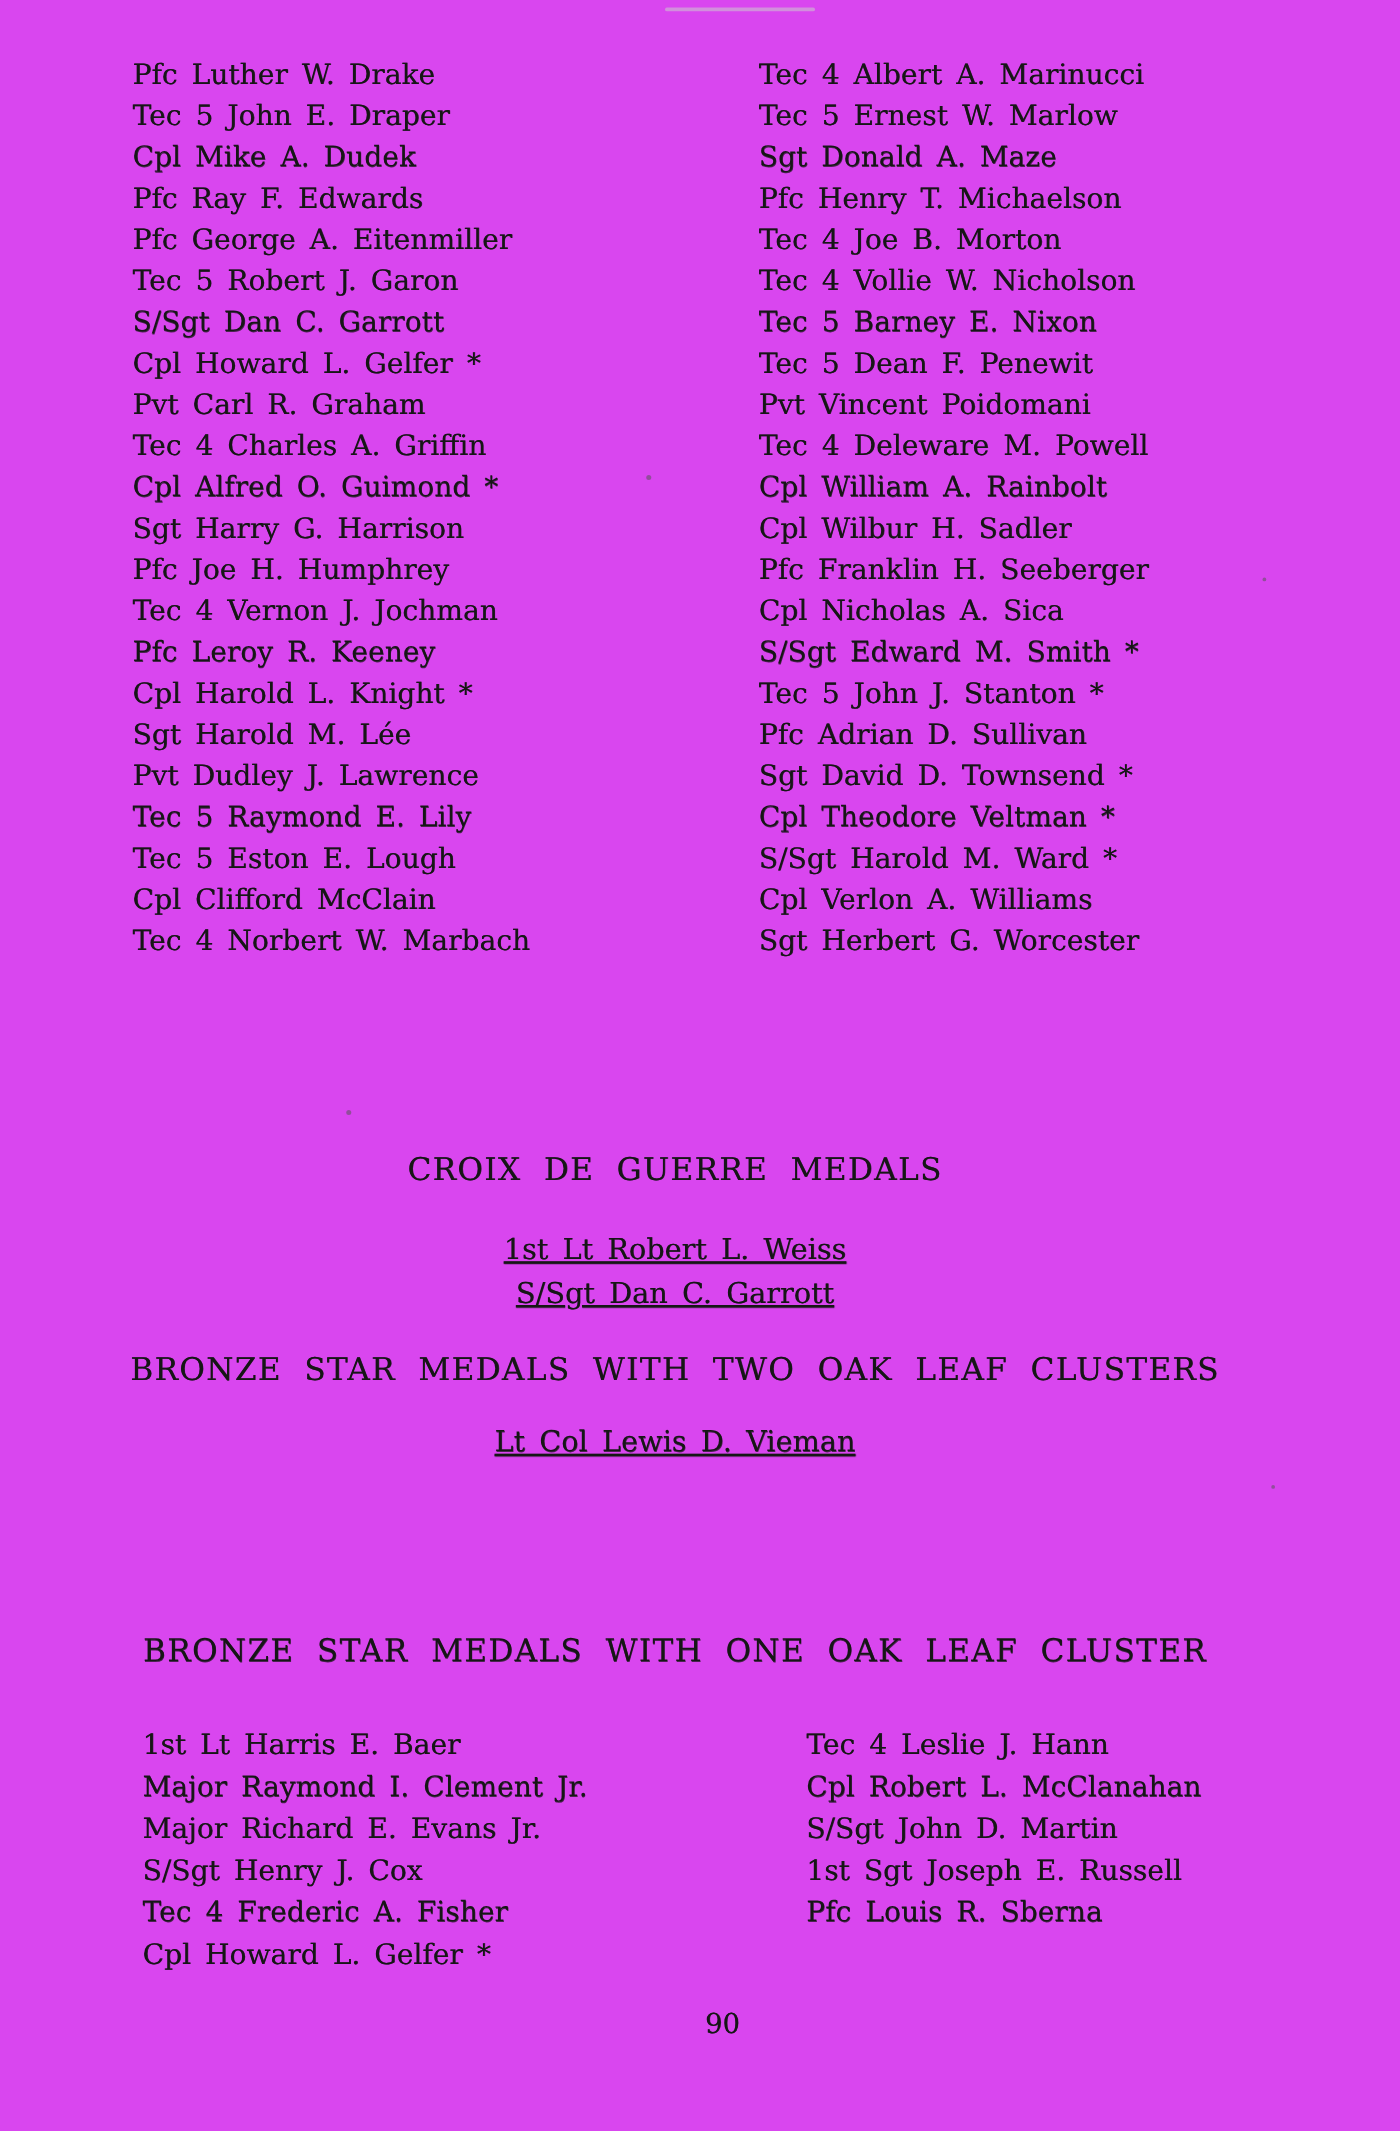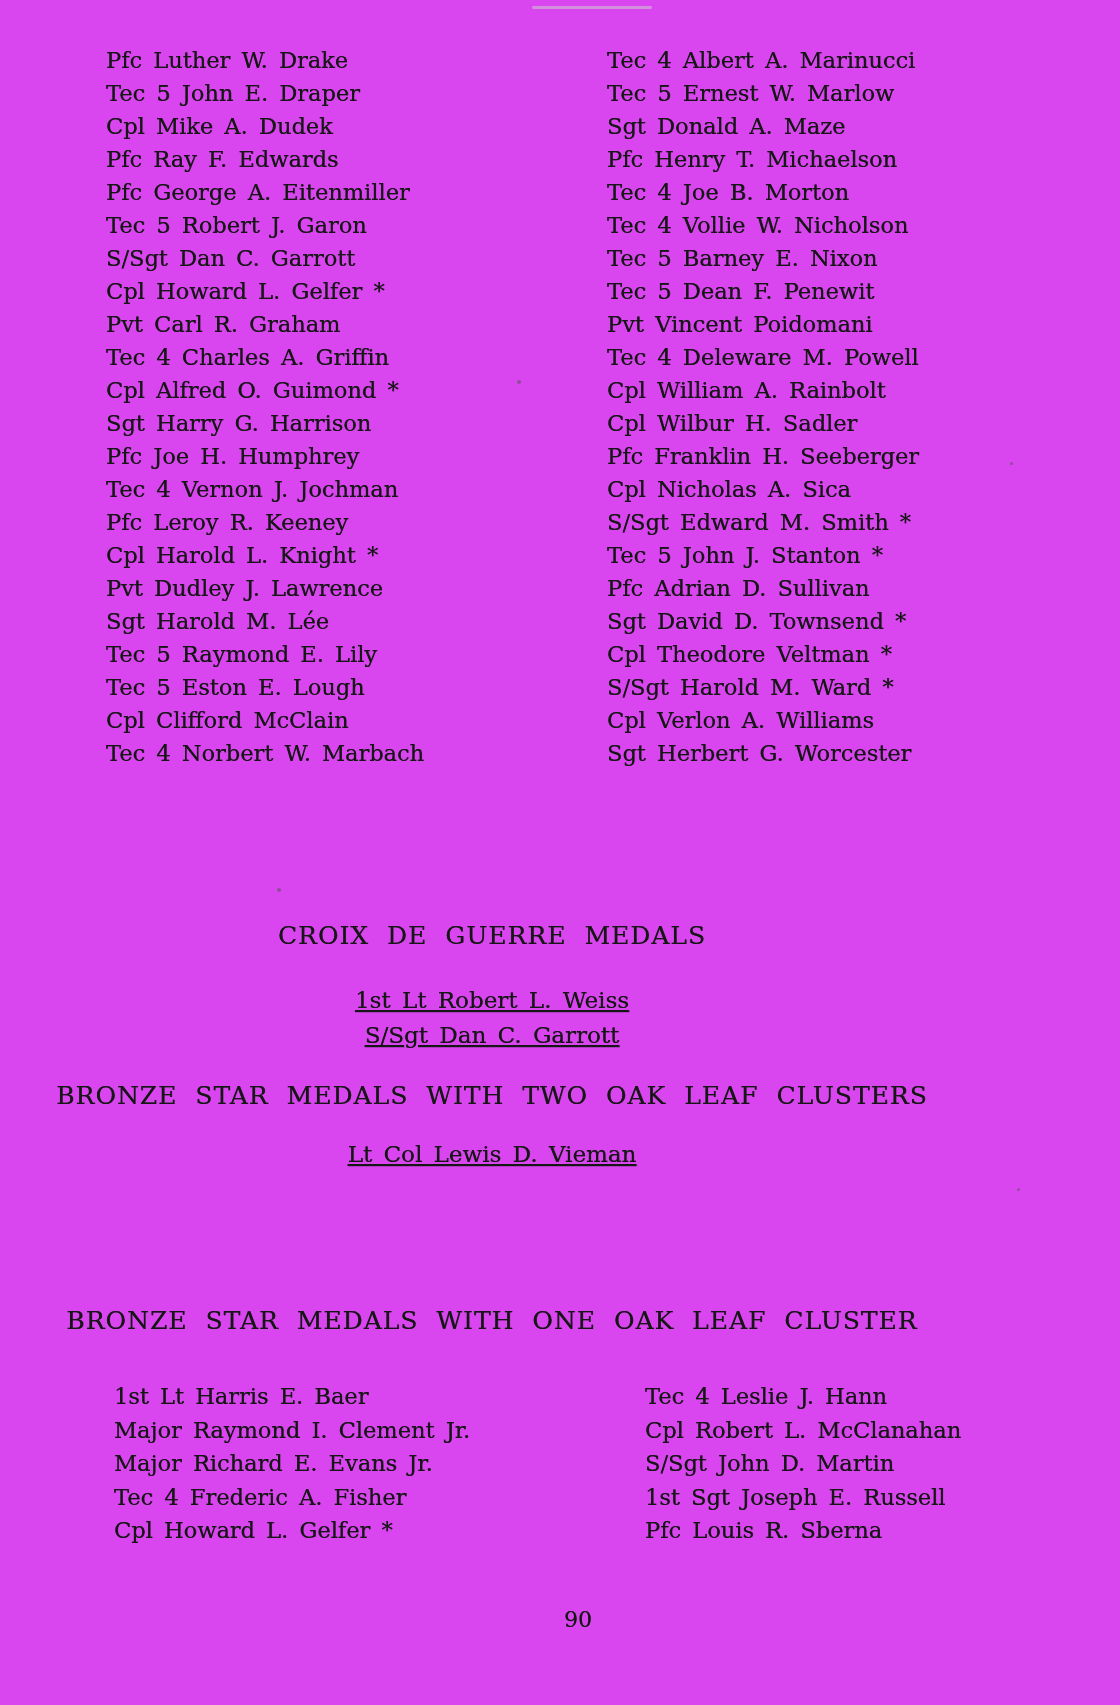--- a/index.html
+++ b/index.html
@@ -27,20 +27,21 @@
     word-spacing: 4px;
     white-space: nowrap;
     text-shadow: 0.3px 0.3px 0.5px rgba(25,25,25,0.75);
   }
   
   .sec {
     position: absolute;
     left: 0;
     width: 984px;
     text-align: center;
+    padding-left: 48px;
   }
   .sec-croix { top: 920px; }
   .sec-two   { top: 1080px; }
   .sec-one   { top: 1305px; }
   .sec-title {
     margin: 0;
     font-size: 25px;
     font-weight: normal;
     letter-spacing: 1px;
     word-spacing: 9px;
@@ -112,22 +113,22 @@
       <p class="line">S/Sgt Dan C. Garrott</p>
       <p class="line">Cpl Howard L. Gelfer *</p>
       <p class="line">Pvt Carl R. Graham</p>
       <p class="line">Tec 4 Charles A. Griffin</p>
       <p class="line">Cpl Alfred O. Guimond *</p>
       <p class="line">Sgt Harry G. Harrison</p>
       <p class="line">Pfc Joe H. Humphrey</p>
       <p class="line">Tec 4 Vernon J. Jochman</p>
       <p class="line">Pfc Leroy R. Keeney</p>
       <p class="line">Cpl Harold L. Knight *</p>
+      <p class="line">Sgt Harold M. Lée</p>
       <p class="line">Pvt Dudley J. Lawrence</p>
-      <p class="line">Sgt Harold M. Lée</p>
       <p class="line">Tec 5 Raymond E. Lily</p>
       <p class="line">Tec 5 Eston E. Lough</p>
       <p class="line">Cpl Clifford McClain</p>
       <p class="line">Tec 4 Norbert W. Marbach</p>
     </div>
 
   <div class="col roster-right">
       <p class="line">Tec 4 Albert A. Marinucci</p>
       <p class="line">Tec 5 Ernest W. Marlow</p>
       <p class="line">Sgt Donald A. Maze</p>
@@ -168,20 +169,21 @@
   </section>
 
   <section class="sec sec-one">
     <h2 class="sec-title">BRONZE STAR MEDALS WITH ONE OAK LEAF CLUSTER</h2>
   </section>
 
   <div class="col one-left">
       <p class="line">1st Lt Harris E. Baer</p>
       <p class="line">Major Raymond I. Clement Jr.</p>
       <p class="line">Major Richard E. Evans Jr.</p>
+      <p class="line">S/Sgt Henry J. Cox</p>
       <p class="line">Tec 4 Frederic A. Fisher</p>
       <p class="line">Cpl Howard L. Gelfer *</p>
     </div>
 
   <div class="col one-right">
       <p class="line">Tec 4 Leslie J. Hann</p>
       <p class="line">Cpl Robert L. McClanahan</p>
       <p class="line">S/Sgt John D. Martin</p>
       <p class="line">1st Sgt Joseph E. Russell</p>
       <p class="line">Pfc Louis R. Sberna</p>

